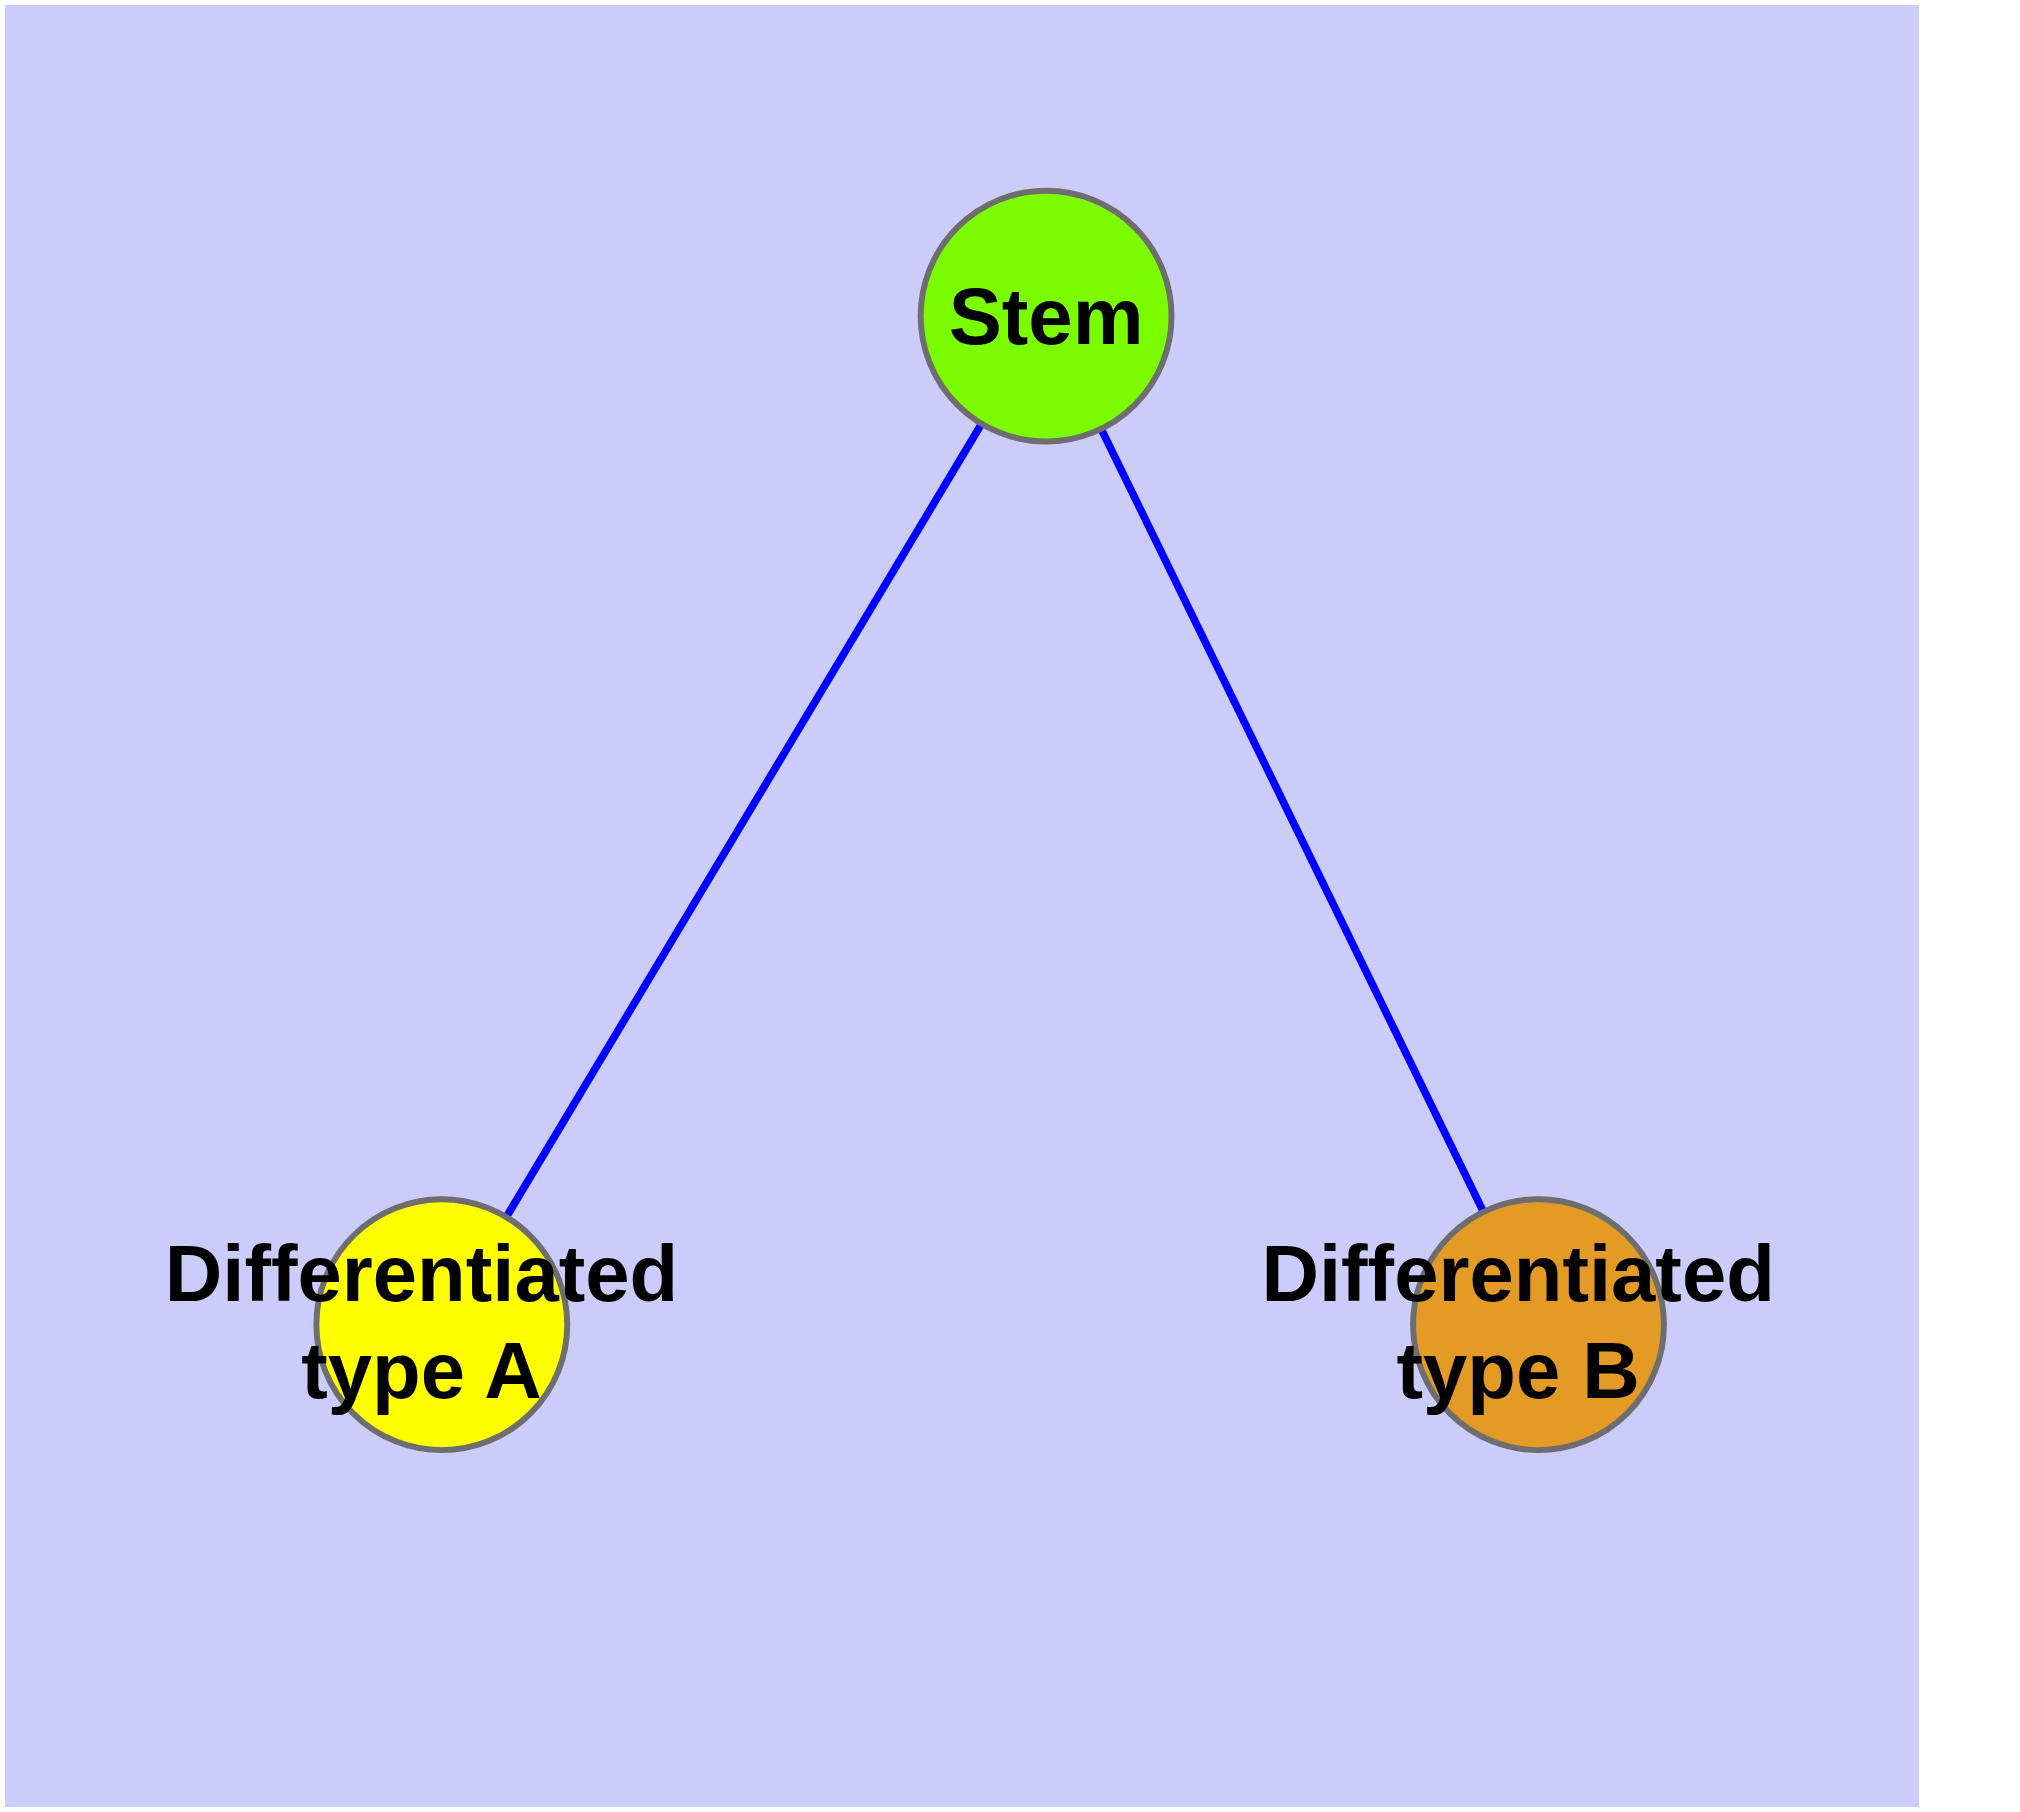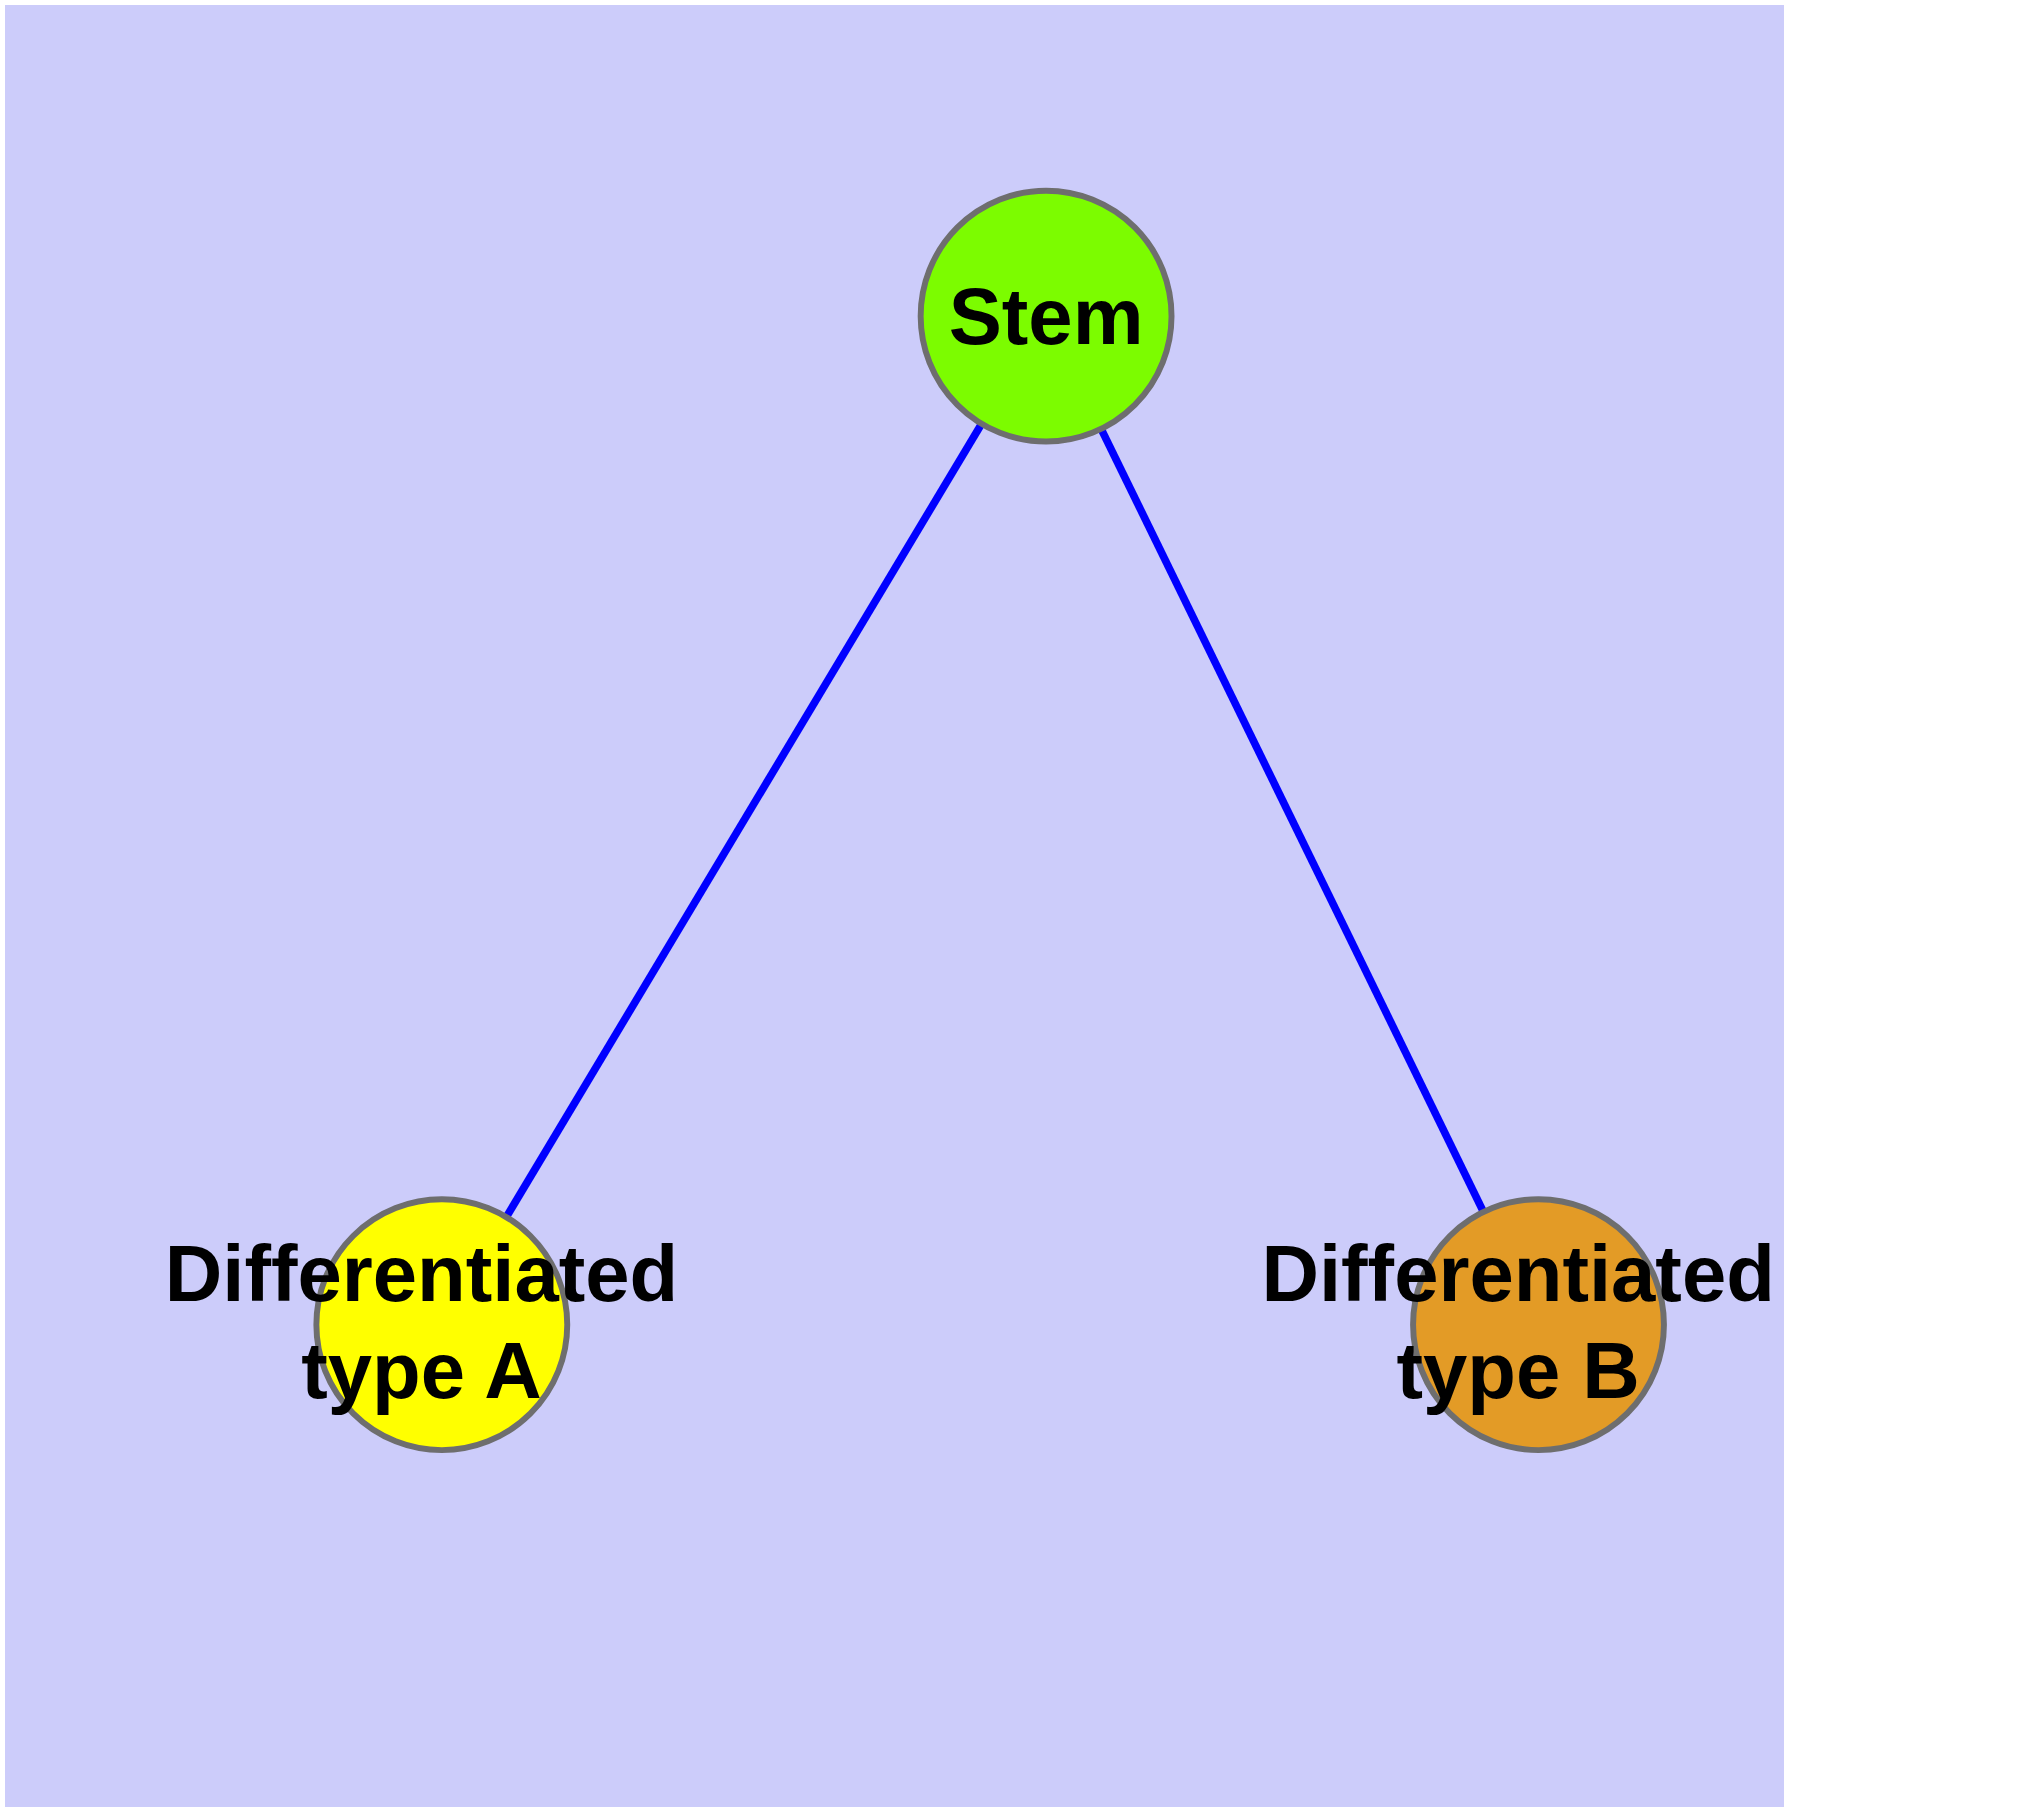--- a/index.html
+++ b/index.html
@@ -2,21 +2,21 @@
 <html style="font-size:13.6px"><head>
 <meta charset="utf-8">
 <style>
   html, body {
     margin: 0;
     padding: 0;
     background: #ffffff;
   }
   #canvas {
     position: relative;
-    width: 1784px;
+    width: 1919px;
     height: 1812px;
     background: #ffffff;
     overflow: hidden;
     font-family: "Liberation Sans", sans-serif;
   }
   .plot-area {
     position: absolute;
     left: 5.1px;
     top: 5.1px;
     width: 2010px;

